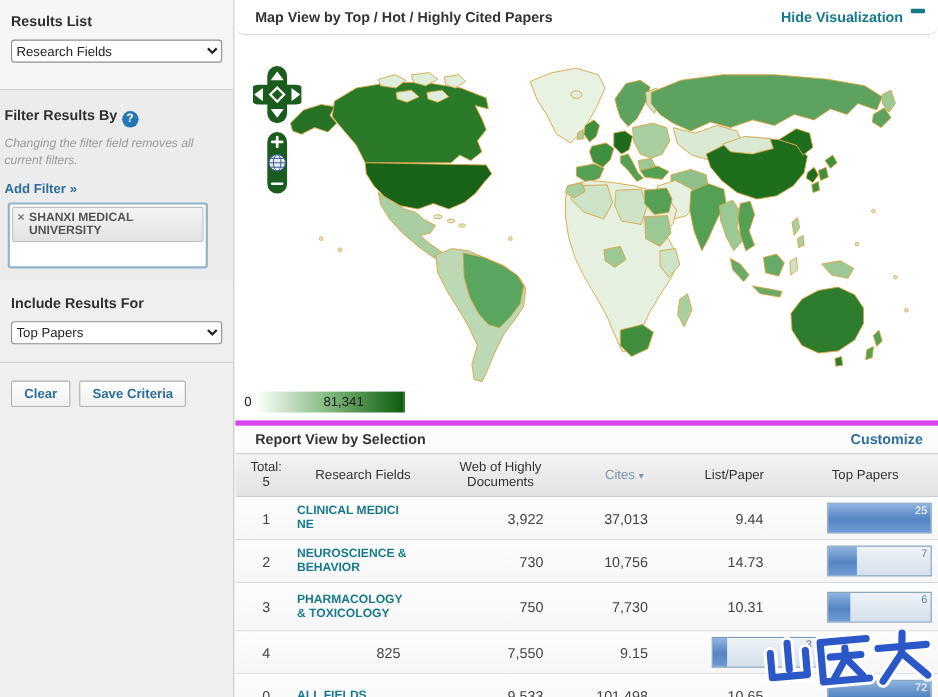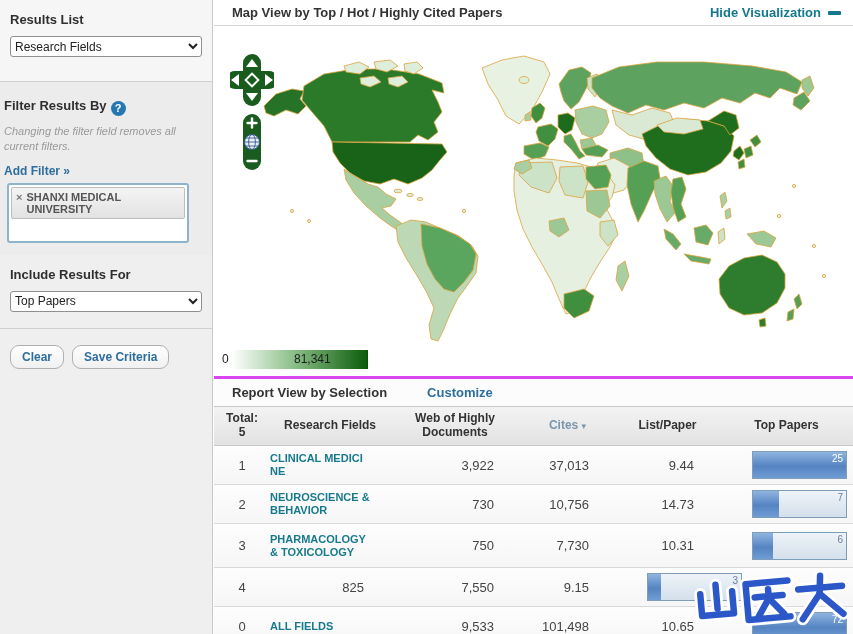--- a/index.html
+++ b/index.html
@@ -24,51 +24,51 @@
   .filter-box { margin-top:4px; margin-left:3px; width:182px; height:60px; background:#fff;
                 border:2px solid #8fb3cc; border-radius:3px; padding:2px; }
   .filter-chip { display:flex; align-items:flex-start; gap:4px; width:100%;
                  background:linear-gradient(#f4f4f4,#e2e2e2); border:1px solid #bdbdbd;
                  border-radius:2px; padding:3px 4px; cursor:pointer; }
   .chip-x { color:#7a7a7a; font-size:11px; font-weight:bold; line-height:12px; cursor:pointer; }
   .chip-label { font-size:11px; font-weight:bold; color:#555; line-height:12px; width:120px; }
   .sb-sec-include { background:#efefef; padding:12px 10px 16px 10px; border-bottom:1px solid #cfcfcf; }
   .sb-buttons { padding:16px 10px; display:flex; gap:8px; }
   .sb-btn { font-size:12px; font-weight:bold; color:#2e6e9e; background:linear-gradient(#ffffff,#f0f0f0);
-            border:1px solid #b0b0b0; border-radius:9px; padding:4px 11px; cursor:pointer; }
+            border:1px solid #b0b0b0; border-radius:2px; padding:4px 11px; cursor:pointer; }
 
   
   #main { position:absolute; left:214px; top:0; width:639px; height:634px; background:#fff; }
-  .panel-header { height:26px; display:flex; align-items:center; justify-content:space-between;
-                  padding:0 12px 0 18px; border-bottom:1px solid #d6d6d6; }
+  .panel-header { height:32px; display:flex; align-items:center; justify-content:space-between;
+                  padding:0 12px 0 18px; border-bottom:1px solid #d6d6d6;border-radius:9px; }
   .panel-title { font-size:13px; font-weight:bold; color:#333; }
-  .hide-link { display:flex; align-items:center; gap:7px; color:#16788c; font-size:13px;
+  .hide-link { display:flex; align-items:flex-start; gap:7px; color:#16788c; font-size:13px;
                font-weight:bold; text-decoration:none; cursor:pointer; }
   .minus-glyph { display:inline-block; width:13px; height:4px; background:#16788c; border-radius:1px; }
 
   
   #map-area { position:relative; height:350px; background:#fff; overflow:hidden; }
   #world-svg { position:absolute; left:0; top:10px; }
   .map-controls { position:absolute; left:16px; top:26px; width:44px; height:150px; }
   .legend { position:absolute; left:8px; bottom:7px; width:150px; height:19px; }
   .legend-bar { position:absolute; left:10px; top:0; width:136px; height:19px;
                 background:linear-gradient(to right,#ffffff 0%,#8dc08a 45%,#0b5d0b 100%);
                 border-right:1px solid #0a520a; }
   .legend-min { position:absolute; left:0; top:2px; font-size:12px; color:#222; }
   .legend-max { position:absolute; left:72px; top:2px; font-size:12px; color:#1d1d1d; }
 
   
-  .report-header { height:30px; display:flex; align-items:center; justify-content:flex-start;
-                   padding:0 14px 0 18px; background:#fcfcfc; border-top:3px solid #d946ef; }
+  .report-header { height:30px; display:flex; align-items:center; justify-content:space-between;
+                   padding:0 14px 0 18px; background:#fcfcfc; border-top:5px solid #d946ef; }
   .customize-link { color:#2e6e9e; font-size:13px; font-weight:bold; text-decoration:none; cursor:pointer;margin-left:40px; }
   .tbl { width:100%; }
   .tbl-head { display:grid; grid-template-columns:56px 120px 130px 95px 105px 1fr;
               align-items:center; background:linear-gradient(#f3f3f3,#e2e2e2);
               border-top:1px solid #c9c9c9; border-bottom:1px solid #c9c9c9; height:40px; }
-  .th { font-size:12px; font-weight:bold; color:#333; text-align:center; line-height:1.15; }
+  .th { font-size:12px; font-weight:normal; color:#333; text-align:center; line-height:1.15; }
   .th-cites { color:#7a96ad; cursor:pointer; }
   .sort-arrow { font-size:9px; color:#7a96ad; }
   .tbl-row { display:grid; grid-template-columns:56px 120px 130px 95px 105px 1fr;
              align-items:center; background:linear-gradient(#fdfdfd,#f6f6f6);
              border-bottom:1px solid #d9d9d9; padding:5px 0; }
   .td-rank { font-size:13px; color:#444; text-align:center; }
   .td-field { font-size:11px; font-weight:bold; color:#177a8c; line-height:1.18;
               width:100px; word-break:break-all; cursor:pointer; }
   .td-num { font-size:13px; color:#444; text-align:right; padding-right:26px; }
   .td-bar { padding-left:32px; }

